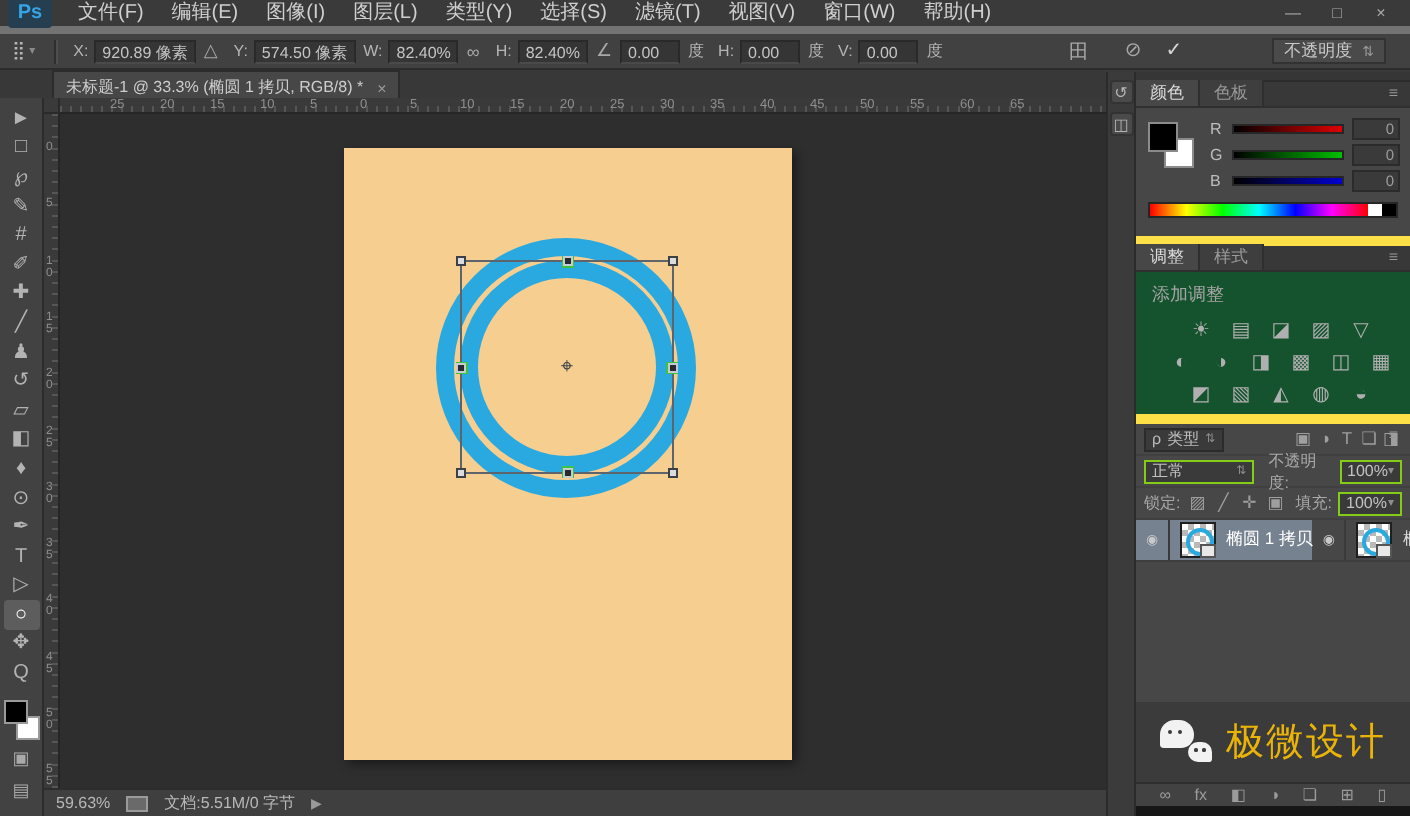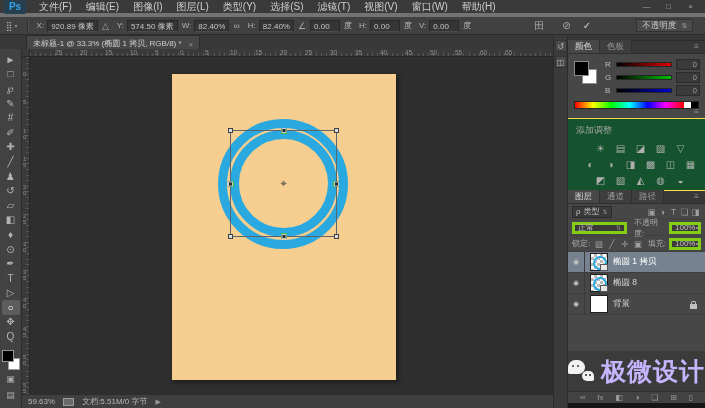--- a/index.html
+++ b/index.html
@@ -64,21 +64,21 @@
   .dockstrip{position:absolute;left:553px;top:36px;width:15px;bottom:0;background:#3b3b3b;border-left:1px solid #2b2b2b;border-right:1px solid #2b2b2b;display:flex;flex-direction:column;align-items:center;padding-top:4px;gap:4px}
   .dockbtn{width:12px;height:12px;background:#4a4a4a;border:1px solid #333;color:#b5b5b5;font-size:8px;display:flex;align-items:center;justify-content:center;border-radius:2px}
 
   
   .rightpanel{position:absolute;left:568px;top:36px;right:0;bottom:0;background:#424242;display:flex;flex-direction:column}
   .dockhead{height:5px;background:#363636;border-bottom:1px solid #2b2b2b}
   .ptabs{height:13px;background:#383838;display:flex;align-items:flex-end;border-bottom:1px solid #2f2f2f;position:relative}
   .ptab{font-size:8.5px;color:#9a9a9a;background:#3e3e3e;border-right:1px solid #2f2f2f;padding:0 7px;line-height:13px}
   .ptab.sel{background:#474747;color:#ddd}
   .pmenu{margin-left:auto;font-size:8px;color:#9a9a9a;padding-right:4px}
-  .psection{border-bottom:1px solid #fde047}
+  .psection{border-bottom:5px solid #fde047}
 
   
   .colorbody{height:64px;background:#474747;position:relative;padding:5px 5px 0 5px}
   .cswatches{position:absolute;left:6px;top:7px;width:26px;height:26px}
   .cswatches .f{position:absolute;left:0;top:0;width:15px;height:15px;background:#000;border:1px solid #8b8b8b;z-index:2}
   .cswatches .b{position:absolute;left:8px;top:8px;width:15px;height:15px;background:#fff;border:1px solid #8b8b8b}
   .chrows{margin-left:32px;display:flex;flex-direction:column;gap:4px;margin-top:1px}
   .chrow{display:flex;align-items:center;gap:4px;height:9px}
   .chrow .lbl{font-size:8px;color:#bdbdbd;width:7px}
   .chrow .bar{flex:1;height:5px;border:1px solid #262626}
@@ -96,44 +96,44 @@
   .adjhint{font-size:9px;color:#a5a5a5;margin:2px 0 3px 0}
   .adjrow{display:flex;justify-content:center;gap:5px;height:16px;align-items:center}
   .adjico{width:15px;height:12px;display:flex;align-items:center;justify-content:center;font-size:10px;color:#b0b0b0}
 
   
   .layersbody{flex:1;background:#474747;display:flex;flex-direction:column;position:relative}
   .lrow{height:16px;display:flex;align-items:center;padding:0 4px;gap:3px;font-size:8px;color:#a9a9a9;border-bottom:1px solid #404040}
   .filterbox{display:flex;align-items:center;gap:3px;background:#3a3a3a;border:1px solid #2b2b2b;height:12px;padding:0 3px;color:#bdbdbd}
   .filterbox .arr,.combo .arr{font-size:6px;color:#8e8e8e}
   .fico{font-size:8.5px;color:#9f9f9f;width:11px;text-align:center}
-  .combo{display:flex;align-items:center;justify-content:space-between;background:#3a3a3a;border:3px solid #84cc16;height:12px;padding:0 3px;color:#c2c2c2}
+  .combo{display:flex;align-items:center;justify-content:space-between;background:#3a3a3a;border:1px solid #84cc16;height:12px;padding:0 3px;color:#c2c2c2}
   .combo.blend{width:58px}
   .combo.small{width:32px}
   .lockico{position:relative;width:7px;height:5px;background:#bfbfbf;display:inline-block;margin-top:3px}
   .lockico::before{content:"";position:absolute;left:1px;top:-3px;width:3px;height:3px;border:1px solid #bfbfbf;border-bottom:none;border-radius:2px 2px 0 0}
-  .layerlist{display:flex;flex-direction:column}
+  .layerlist{display:flex;flex-direction:row}
   .layer-row{height:21px;display:flex;align-items:center;border-bottom:1px solid #3d3d3d;position:relative}
   .layer-row.sel{background:#76828f}
   .layer-row.sel .lname{color:#fff}
   .eyecell{width:17px;height:100%;display:flex;align-items:center;justify-content:center;border-right:1px solid #3a3a3a;color:#c9c9c9;font-size:7px}
   .thumb{width:18px;height:18px;margin:0 5px;border:1px solid #1f1f1f;position:relative;background:#fff}
   .thumb-shape .thumb{background-image:linear-gradient(45deg,#b9b9b9 25%,transparent 25%,transparent 75%,#b9b9b9 75%),linear-gradient(45deg,#b9b9b9 25%,#ffffff 25%,#ffffff 75%,#b9b9b9 75%);background-size:6px 6px;background-position:0 0,3px 3px}
   .thumb-shape .thumb::after{content:"";position:absolute;left:2px;top:2px;width:10px;height:10px;border:2px solid #2aa9e1;border-radius:50%}
   .thumb-shape .thumb::before{content:"";position:absolute;right:-1px;bottom:-1px;width:6px;height:5px;background:#e8e8e8;border:1px solid #555;z-index:2}
   .thumb-orange .thumb{background:#f8cd8c}
   .thumb-white .thumb{background:#fff}
   .lname{font-size:8.5px;color:#d6d6d6;white-space:nowrap}
   .layer-lock{display:none;margin-left:auto;margin-right:8px}
   .locked .layer-lock{display:inline-block}
   .lspacer{flex:1}
 
   
   .watermark{height:40px;background:#3b3b3b;display:flex;align-items:center;justify-content:center;gap:7px}
-  .wmtext{font-size:25px;font-weight:bold;color:#c4b5fd;letter-spacing:1px}
+  .wmtext{font-size:19px;font-weight:normal;color:#eab308;letter-spacing:1px}
   .wechat{position:relative;width:26px;height:22px}
   .wechat .b1{position:absolute;left:0;top:0;width:17px;height:14px;background:#f2f2f2;border-radius:8px 8px 7px 2px}
   .wechat .b1 i,.wechat .b2 i{position:absolute;width:2px;height:2px;background:#3b3b3b;border-radius:50%;top:5px}
   .wechat .b1 i.e1{left:4px}.wechat .b1 i.e2{left:9px}
   .wechat .b2{position:absolute;right:0;bottom:1px;width:12px;height:10px;background:#f2f2f2;border-radius:6px 6px 2px 6px}
   .wechat .b2 i{top:3px;width:1.6px;height:1.6px}
   .wechat .b2 i.e1{left:3px}.wechat .b2 i.e2{left:7px}
   .layerbar{height:12px;background:#424242;border-top:1px solid #2e2e2e;display:flex;align-items:center;justify-content:space-evenly}
   .lbico{font-size:8px;color:#9b9b9b;font-style:normal}
   .blackstrip{height:5px;background:#161616}
@@ -328,20 +328,25 @@
           </div>
         <div class="spectrum">
           <span class="grad"></span>
           <span class="wsq"></span>
           <span class="bsq"></span>
         </div>
       </div>
     </div>
 
     <div class="psection">
+      <div class="ptabs">
+
+      <span class="ptab sel">调整</span>
+          <span class="ptab">样式</span>
+        </div>
       <span class="pmenu" style="position:absolute;right:2px;margin-top:-12px">≡</span>
       <div class="adjbody">
         <div class="adjhint">添加调整</div>
         <div class="adjrow">
 
         <span class="adjico">☀</span>
             <span class="adjico">▤</span>
             <span class="adjico">◪</span>
             <span class="adjico">▨</span>
             <span class="adjico">▽</span>
@@ -360,26 +365,20 @@
         <span class="adjico">◩</span>
             <span class="adjico">▧</span>
             <span class="adjico">◭</span>
             <span class="adjico">◍</span>
             <span class="adjico">◒</span>
           </div>
       </div>
     </div>
 
     <div class="layersbody">
-      <div class="ptabs">
-
-      <span class="ptab sel">图层</span>
-          <span class="ptab">通道</span>
-          <span class="ptab">路径</span>
-        </div>
       <span class="pmenu" style="position:absolute;right:2px;top:1px">≡</span>
 
       <div class="lrow">
         <span class="filterbox">
           <span>ρ</span>
           <span>类型</span>
           <span class="arr">⇅</span>
         </span>
         <span style="display:flex;margin-left:auto">
 

